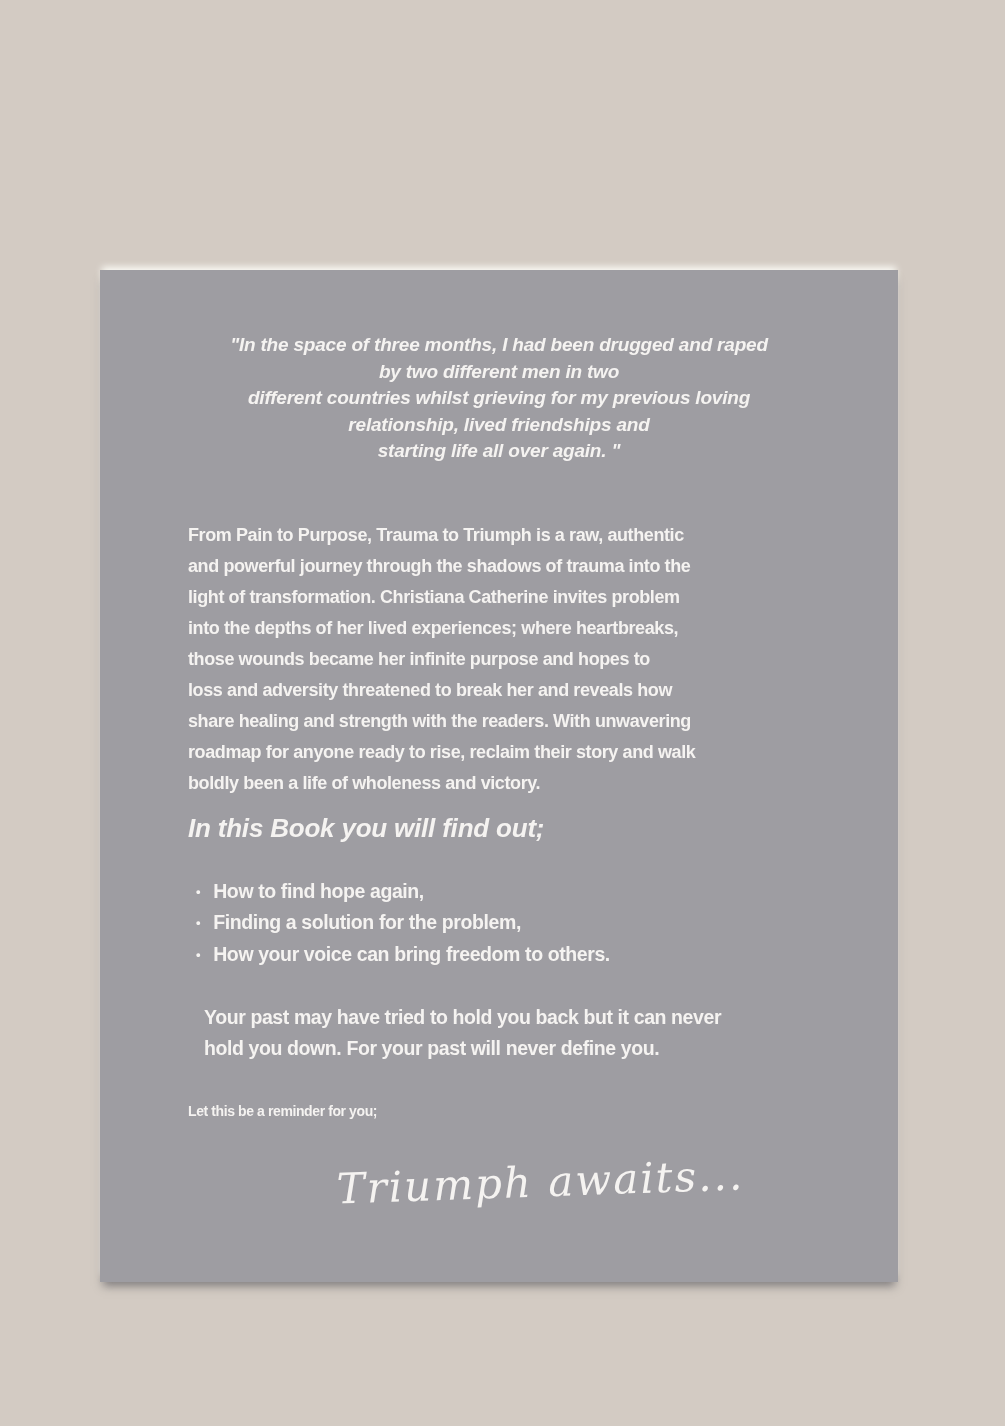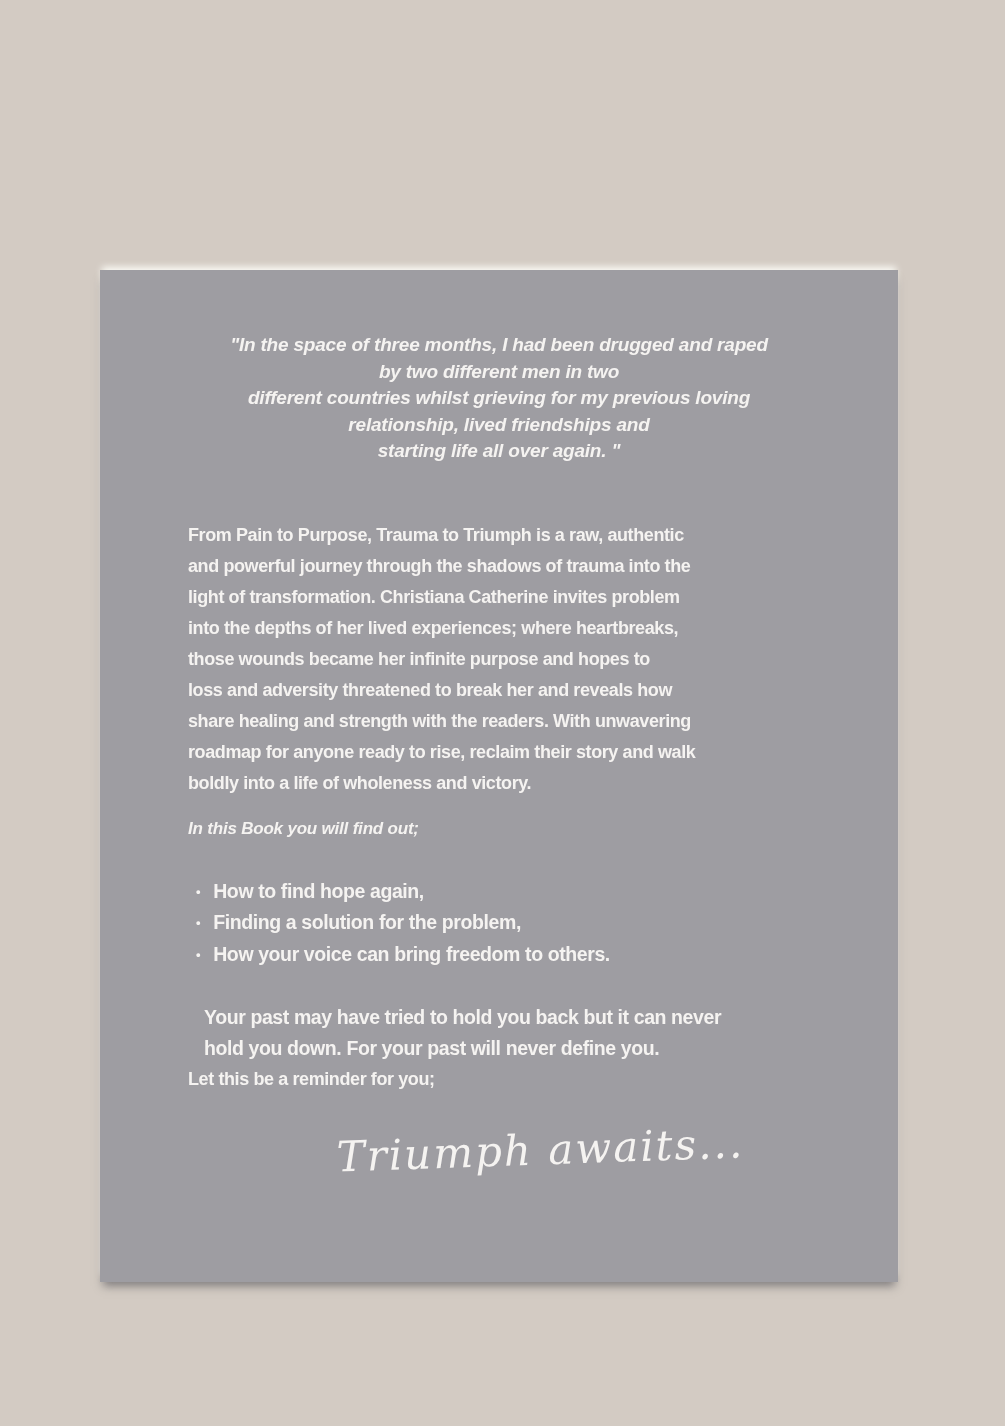--- a/index.html
+++ b/index.html
@@ -43,21 +43,21 @@
     margin-top: 55px;
     font-size: 18px;
     line-height: 31px;
     letter-spacing: -0.4px;
   }
   .synopsis-line { white-space: nowrap; }
 
   .find-heading {
     margin-top: 14px;
     font-style: italic;
-    font-size: 17px;
+    font-size: 26px;
     line-height: 31px;
     letter-spacing: -0.2px;
   }
 
   .bullet-list {
     margin-top: 32px;
     padding-left: 8px;
     font-size: 19.5px;
     line-height: 31.5px;
     letter-spacing: -0.4px;
@@ -72,21 +72,22 @@
 
   .closing {
     margin-top: 32px;
     font-size: 19.5px;
     line-height: 31px;
     letter-spacing: -0.4px;
   }
   .closing-line { white-space: nowrap; margin-left: 16px; }
 
   .reminder {
-    font-size: 18px;
+    margin-top: 32px;
+    font-size: 14px;
     line-height: 31px;
     letter-spacing: -0.4px;
   }
 
   .signature {
     margin-top: 16px;
     text-align: right;
     padding-right: 66px;
     font-family: "DejaVu Serif", serif;
     font-style: italic;
@@ -114,21 +115,21 @@
 
     <div class="synopsis">
         <div class="synopsis-line">From Pain to Purpose, Trauma to Triumph is a raw, authentic</div>
         <div class="synopsis-line">and powerful journey through the shadows of trauma into the</div>
         <div class="synopsis-line">light of transformation. Christiana Catherine invites problem</div>
         <div class="synopsis-line">into the depths of her lived experiences; where heartbreaks,</div>
         <div class="synopsis-line">those wounds became her infinite purpose and hopes to</div>
         <div class="synopsis-line">loss and adversity threatened to break her and reveals how</div>
         <div class="synopsis-line">share healing and strength with the readers. With unwavering</div>
         <div class="synopsis-line">roadmap for anyone ready to rise, reclaim their story and walk</div>
-        <div class="synopsis-line">boldly into a life of wholeness and victory.</div>
+        <div class="synopsis-line">boldly been a life of wholeness and victory.</div>
       </div>
 
     <div class="find-heading">In this Book you will find out;</div>
 
     <div class="bullet-list">
         <div class="bullet-row">
         <span class="bullet-marker">•</span>
         <span class="bullet-text">How to find hope again,</span>
       </div>
         <div class="bullet-row">

